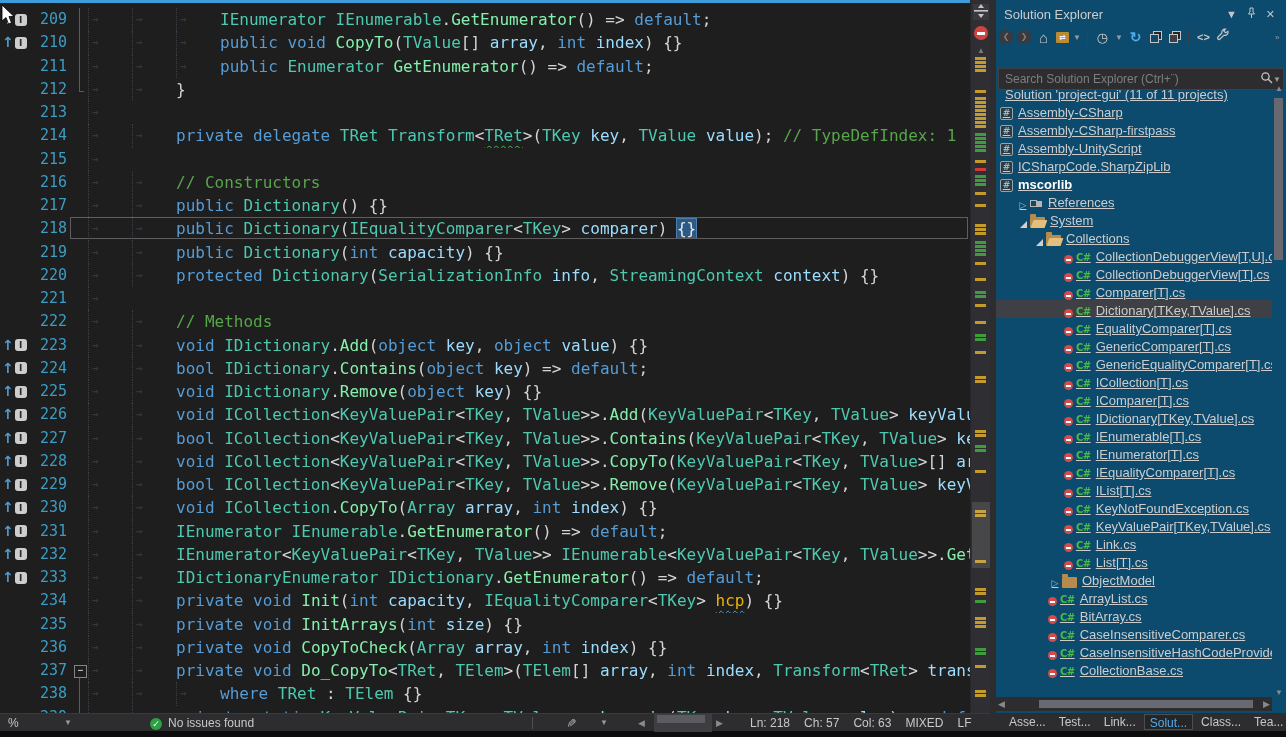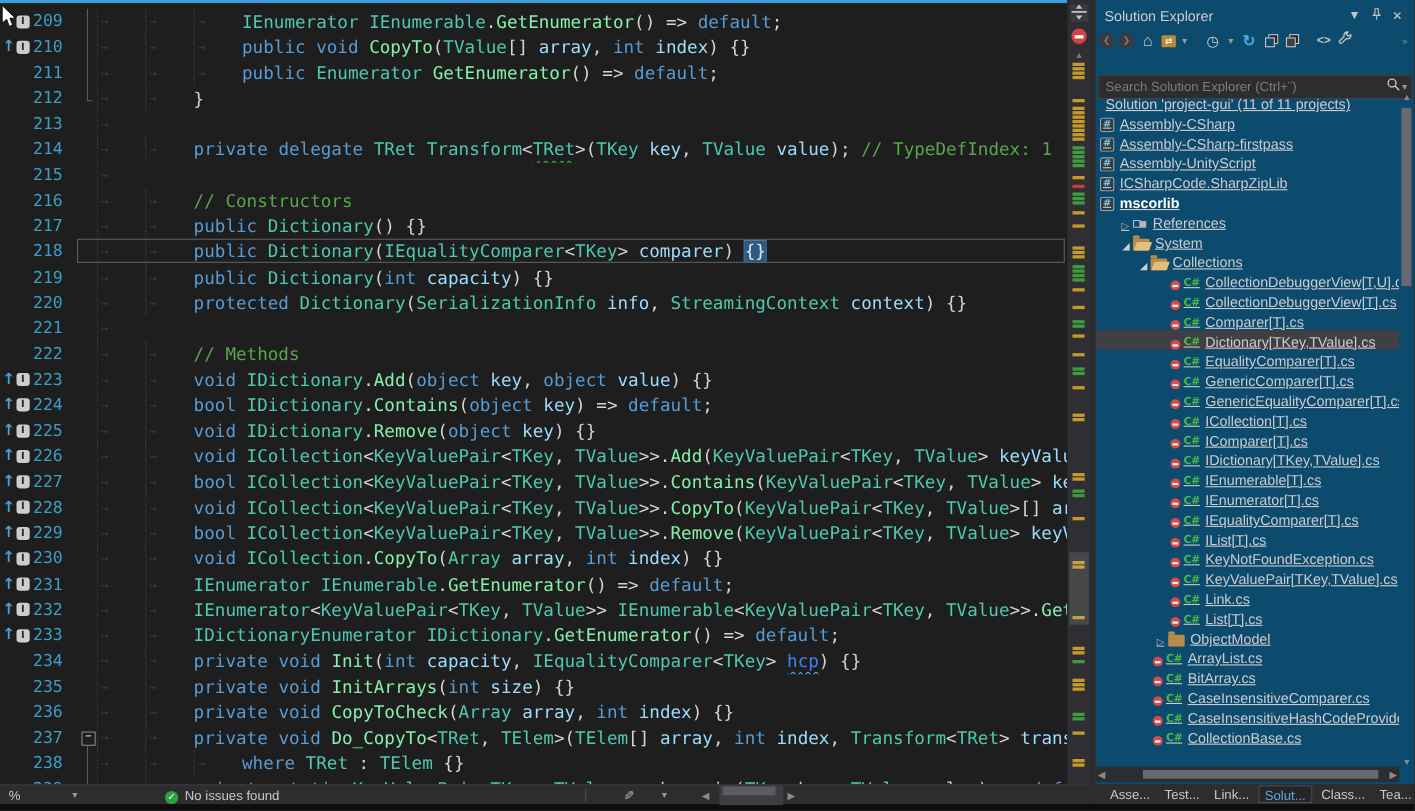--- a/index.html
+++ b/index.html
@@ -9,35 +9,35 @@
 
   
   .top-blue { position:absolute; left:0; top:0; width:990px; height:3px; background:#3E9CDB; }
   #editor { position:absolute; left:0; top:3px; width:970px; height:710px; background:#1E1E1E; overflow:hidden; }
   #code-lines { position:absolute; left:0; top:5px; right:0; }
   .code-row { display:flex; height:23.25px; position:relative; }
   .g { width:30px; display:flex; align-items:center; gap:1px; padding-left:2px; flex:none; }
   .up { color:#4F9CD6; font:bold 14px "DejaVu Sans",sans-serif; line-height:13px; }
   .badge { width:12px; height:12px; background:#CDCDCD; border-radius:3px; color:#2B2B2B;
            font:bold 9px/12px "DejaVu Sans",sans-serif; text-align:center; }
-  .n { width:42px; flex:none; text-align:left; color:#3B9DC4; font:15px/23.25px "DejaVu Sans Mono",monospace; padding-right:5px; }
+  .n { width:42px; flex:none; text-align:right; color:#3B9DC4; font:15px/23.25px "DejaVu Sans Mono",monospace; padding-right:5px; }
   .f { width:16px; flex:none; position:relative; }
   .f-bar::before { content:""; position:absolute; left:7px; top:0; bottom:0; width:1px; background:#5A5A5A; }
   .f-end::before { content:""; position:absolute; left:7px; top:0; height:55%; width:1px; background:#5A5A5A; }
   .f-end::after  { content:""; position:absolute; left:7px; top:55%; width:5px; height:1px; background:#5A5A5A; }
   .f-box::before { content:"−"; position:absolute; left:2px; top:6px; width:11px; height:11px; border:1px solid #858585;
                    background:#1E1E1E; color:#C5C5C5; font:bold 9px/9px "DejaVu Sans Mono",monospace; text-align:center; }
   .f-box::after  { content:""; position:absolute; left:7px; top:19px; bottom:0; width:1px; background:#5A5A5A; }
   .c { flex:1; white-space:pre; overflow:hidden; font:16px/23.25px "DejaVu Sans Mono",monospace; color:#D4D4D4; }
   .ind { display:inline-block; width:44px; height:23.25px; border-left:1px dotted #3F3F46;
          color:#3C3C40; vertical-align:top; padding-left:3px; font-size:11px; }
   .tk-k { color:#569CD6; } .tk-t { color:#4EC9B0; } .tk-m { color:#86efac; }
   .tk-v { color:#9CDCFE; } .tk-c { color:#57A64A; } .tk-p { color:#D4D4D4; }
   .tk-sq { color:#4EC9B0; text-decoration:underline wavy #3CBE3C; text-decoration-thickness:1px; text-underline-offset:4px; }
-  .tk-sb { color:#3b82f6; text-decoration:underline wavy #4FA8E8; text-decoration-thickness:1px; text-underline-offset:4px; }
+  .tk-sb { color:#eab308; text-decoration:underline wavy #4FA8E8; text-decoration-thickness:1px; text-underline-offset:4px; }
   .tk-sel { color:#E8E8E8; background:#2B5B84; outline:1px solid #4E7FAE; }
   .curbox { position:absolute; left:70px; right:2px; top:0; height:22px; border:1px solid #5E5E60; pointer-events:none; }
   #cursor-pointer { position:absolute; left:1px; top:5px; z-index:40; }
 
   
   #annot { position:absolute; left:970px; top:0; width:20px; height:713px; background:#2F2F33; border-left:1px solid #27272A; }
   .grip { position:absolute; left:2px; top:4px; width:16px; height:16px; background:#3A3A3E; text-align:center; }
   .noentry { position:absolute; left:3px; top:26px; width:14px; height:14px; border-radius:50%; background:#D04343; }
   .noentry::after { content:""; position:absolute; left:3px; top:6px; width:8px; height:2.5px; background:#fff; }
   .scroll-up { position:absolute; left:0; top:46px; width:20px; text-align:center; color:#7A7A7A; font-size:8px; }
@@ -441,20 +441,27 @@
     <span style="left:150px"><span class="chk">✓</span></span>
     <span style="left:168px">No issues found</span>
     <span style="left:532px" class="vdiv"></span>
     <span style="left:566px; transform:rotate(90deg); color:#B5B5B5">✎</span>
     <span style="left:600px" class="dd">▼</span>
     <span style="left:638px" class="aro">◀</span>
     <div class="hs-track">
         <div class="hs-thumb"></div>
       </div>
     <span style="left:716px" class="aro">▶</span>
+    <div style="left:750px; display:flex; gap:14px" id="statfields">
+        <span>Ln: 218</span>
+        <span>Ch: 57</span>
+        <span>Col: 63</span>
+        <span>MIXED</span>
+        <span>LF</span>
+      </div>
   </div>
 
   <div id="sepanel">
     <div class="se-title">
       <span>Solution Explorer</span>
       <span class="sp"></span>
       <span class="ticon">▼</span>
       <span class="ticon">
         <svg width="9" height="12" viewBox="0 0 9 12">
             <path d="M3 1 h3 v4 l1.5 2 h-6 L3 5 Z" fill="none" stroke="#C5C5C5"></path>

